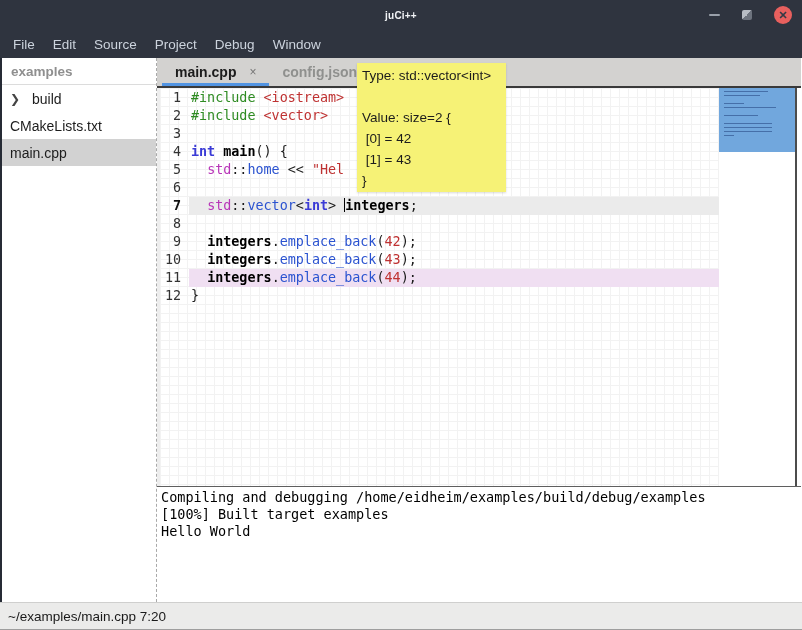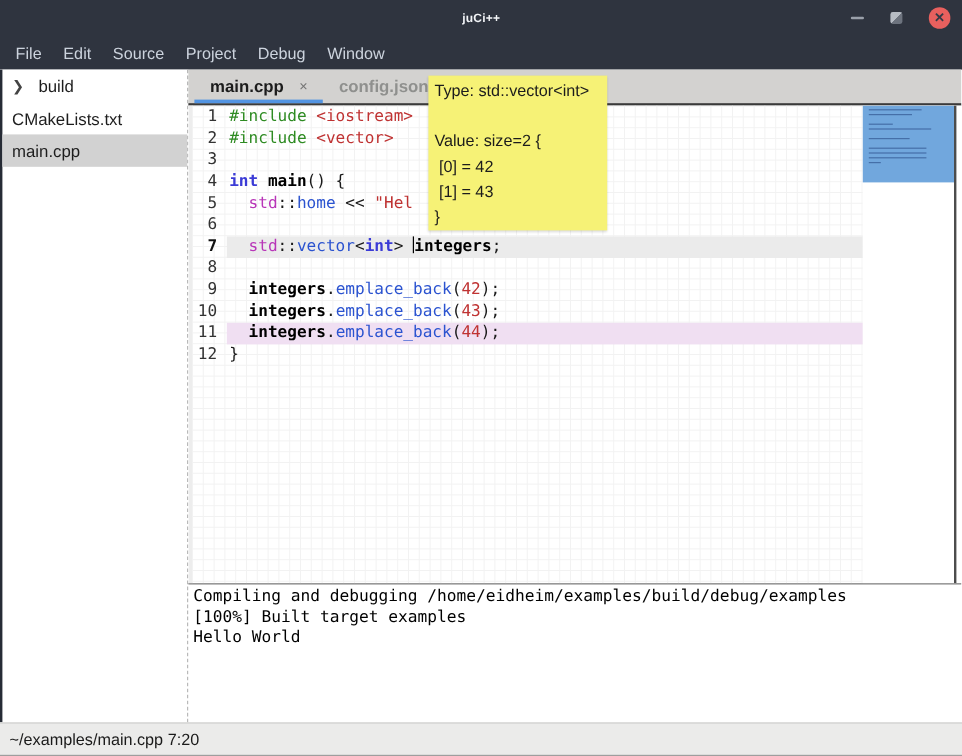--- a/index.html
+++ b/index.html
@@ -111,20 +111,21 @@
     <div class="menu-item">File</div>
     <div class="menu-item">Edit</div>
     <div class="menu-item">Source</div>
     <div class="menu-item">Project</div>
     <div class="menu-item">Debug</div>
     <div class="menu-item">Window</div>
   </div>
 
 <div class="main">
   <div class="sidebar">
+    <div class="sidebar-header">examples</div>
     <div id="tree">
         <div class="tree-item">
           <span class="chev">❯</span>
           <span class="lbl">build</span>
         </div>
         <div class="tree-item no-chev">
           <span class="lbl">CMakeLists.txt</span>
         </div>
         <div class="tree-item selected no-chev">
           <span class="lbl">main.cpp</span>

